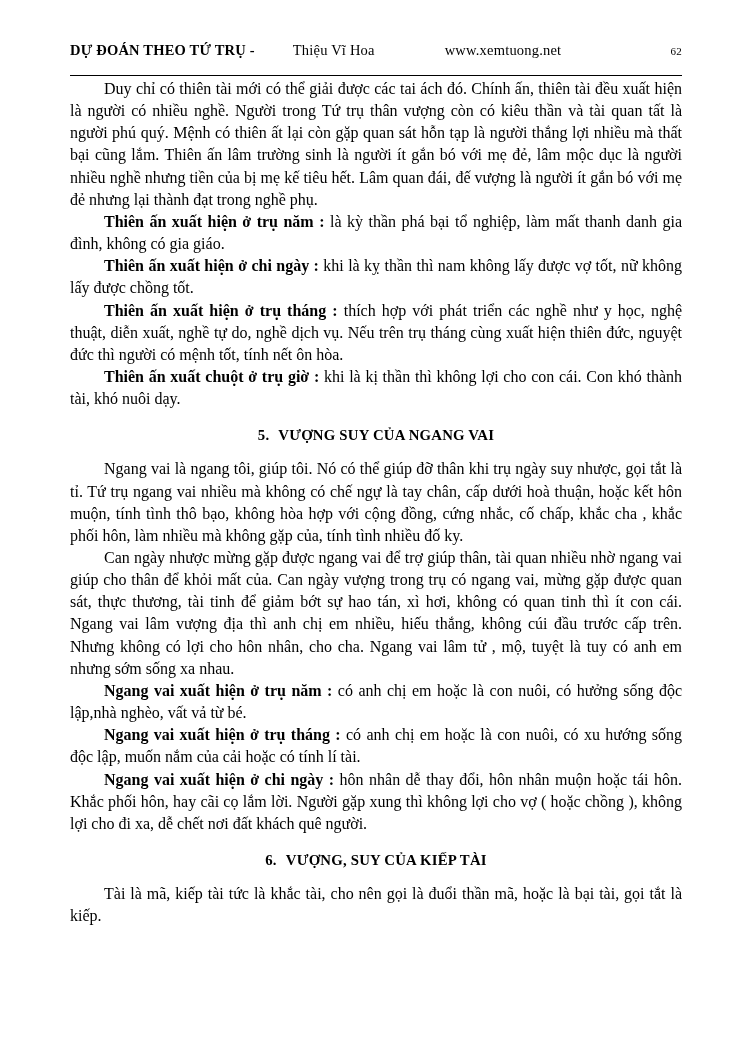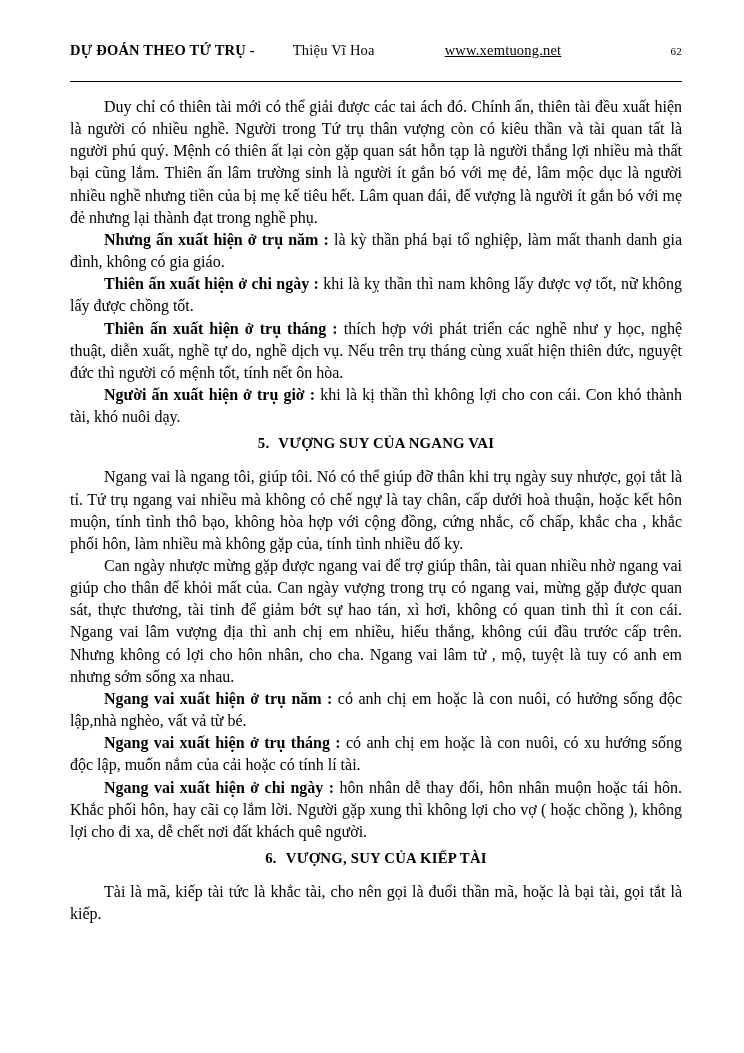--- a/index.html
+++ b/index.html
@@ -20,36 +20,35 @@
     height: 1053px;
     box-sizing: border-box;
     padding: 42px 62px 40px 70px;
     position: relative;
   }
   .header {
     display: flex;
     align-items: baseline;
     font-size: 14.5px;
     letter-spacing: 0.2px;
-    padding-bottom: 22px;
+    padding-bottom: 16px;
     border-bottom: 1.4px solid #000;
-    margin-bottom: 14px;
+    margin-bottom: 2px;
   }
   .header .title {
     font-weight: bold;
     white-space: nowrap;
   }
   .header .author {
     margin-left: 38px;
     white-space: nowrap;
     text-align: center;
   }
   .header .url {
     margin-left: 70px;
-    text-decoration: underline;
     white-space: nowrap;
   }
   .header .pageno {
     margin-left: auto;
     font-size: 11px;
   }
   p {
     margin: 0;
     font-size: 16px;
     line-height: 1.385;
@@ -57,21 +56,21 @@
     text-indent: 34px;
     text-justify: inter-word;
   }
   b, .b {
     font-weight: bold;
   }
   h2.section {
     font-size: 14.8px;
     font-weight: bold;
     text-align: center;
-    margin: 7px 0 14px 0;
+    margin: 17px 0 14px 0;
     letter-spacing: 0.2px;
   }
   h2.section .num {
     margin-right: 9px;
   }
 </style>
 </head>
 <body>
 
 <div class="page">
@@ -79,27 +78,27 @@
   <div class="header">
     <span class="title">DỰ ĐOÁN THEO TỨ TRỤ -</span>
     <span class="author">Thiệu Vĩ  Hoa</span>
     <span class="url">www.xemtuong.net</span>
     <span class="pageno">62</span>
   </div>
 
   <p>Duy chỉ có thiên tài mới có thể giải được các tai ách đó. Chính ấn, thiên tài đều xuất hiện là người có nhiều nghề. Người trong Tứ trụ thân vượng còn có kiêu thần và tài quan tất là người phú quý. Mệnh có thiên ất lại còn gặp quan sát hỗn tạp là người thắng lợi nhiều mà thất bại cũng lắm. Thiên ấn lâm trường sinh là người ít gắn bó với mẹ đẻ, lâm mộc dục là người nhiều nghề nhưng tiền của bị mẹ kế tiêu hết. Lâm quan đái, đế vượng là người ít gắn bó với mẹ đẻ nhưng lại thành đạt trong nghề phụ.</p>
 
 
-  <p><b>Nhưng ấn xuất hiện ở trụ năm :</b><span> là kỳ thần phá bại tổ nghiệp, làm mất thanh danh gia đình, không có gia giáo.</span></p>
+  <p><b>Thiên ấn xuất hiện ở trụ năm :</b><span> là kỳ thần phá bại tổ nghiệp, làm mất thanh danh gia đình, không có gia giáo.</span></p>
 
   <p><b>Thiên ấn xuất hiện ở chi ngày :</b><span> khi là kỵ thần thì nam không lấy được vợ tốt, nữ không lấy được chồng tốt.</span></p>
 
   <p><b>Thiên ấn xuất hiện ở trụ tháng :</b><span> thích hợp với phát triển các nghề như y học, nghệ thuật, diễn xuất, nghề tự do, nghề dịch vụ. Nếu trên trụ tháng cùng xuất hiện thiên đức, nguyệt đức thì người có mệnh tốt, tính nết ôn hòa.</span></p>
 
-  <p><b>Người ấn xuất hiện ở trụ giờ :</b><span> khi là kị thần thì không lợi cho con cái. Con khó thành tài, khó nuôi dạy.</span></p>
+  <p><b>Thiên ấn xuất chuột ở trụ giờ :</b><span> khi là kị thần thì không lợi cho con cái. Con khó thành tài, khó nuôi dạy.</span></p>
 
   <h2 class="section"><span class="num">5.</span><span>VƯỢNG SUY CỦA NGANG VAI</span></h2>
 
   <p>Ngang vai là ngang tôi, giúp tôi. Nó có thể giúp đỡ thân khi trụ ngày suy nhược, gọi tắt là tỉ. Tứ trụ ngang vai nhiều mà không có chế ngự là tay chân, cấp dưới hoà thuận, hoặc kết hôn muộn, tính tình thô bạo, không hòa hợp với cộng đồng, cứng nhắc, cố chấp, khắc cha , khắc phối hôn, làm nhiều mà không gặp của, tính tình nhiều đố ky.</p>
 
   <p>Can ngày nhược mừng gặp được ngang vai để trợ giúp thân, tài quan nhiều nhờ ngang vai giúp cho thân để khỏi mất của. Can ngày vượng trong trụ có ngang vai, mừng gặp được quan sát, thực thương, tài tinh để giảm bớt sự hao tán, xì hơi, không có quan tinh thì ít con cái. Ngang vai lâm vượng  địa thì anh chị em nhiều, hiếu thắng, không cúi đầu trước cấp trên. Nhưng không có lợi cho hôn nhân, cho cha. Ngang vai lâm tử , mộ, tuyệt là tuy có anh em nhưng sớm sống xa nhau.</p>
 
   <p><b>Ngang vai xuất hiện ở trụ năm :</b><span> có anh chị em hoặc là con nuôi, có hưởng sống độc lập,nhà nghèo, vất vả từ bé.</span></p>
 
   <p><b>Ngang vai xuất hiện ở trụ tháng :</b><span> có anh chị em hoặc là con nuôi, có xu hướng sống độc lập, muốn nắm của cải hoặc có tính lí tài.</span></p>

